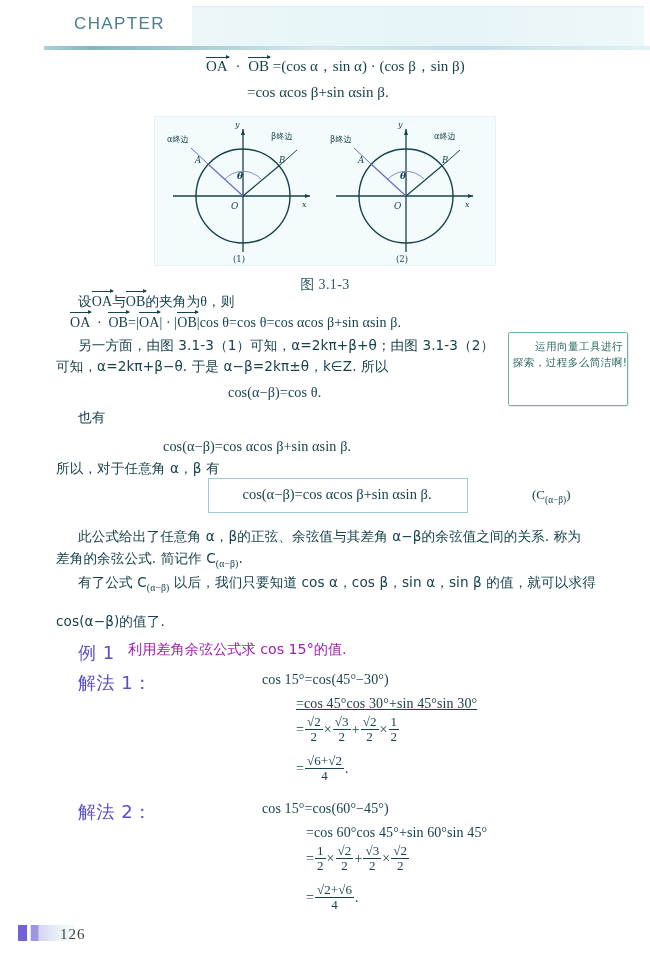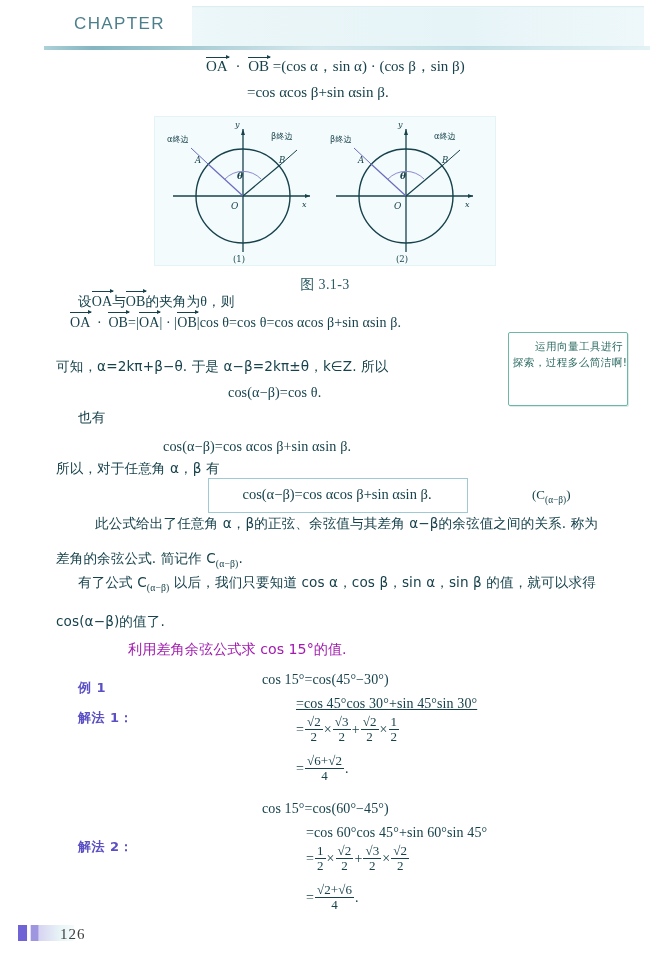--- a/index.html
+++ b/index.html
@@ -106,21 +106,21 @@
     position:absolute;left:208px;top:478px;width:258px;height:33px;
     display:flex;align-items:center;justify-content:center;
     font-size:14.5px;color:#17424c;
   }
   .eqlabel{position:absolute;left:532px;top:487px;font-size:13px;color:#17424c;}
 
   
   .exlabel{
     position:absolute;
     font-family:"DejaVu Sans","Liberation Sans",sans-serif;
-    font-weight:bold;font-size:13px;color:#5a4fc4;letter-spacing:.5px;margin-top:38px;
+    font-weight:normal;font-size:18px;color:#5a4fc4;letter-spacing:.5px;
   }
   .extitle{position:absolute;left:128px;top:640px;font-size:14.2px;color:#a21caf;}
 
   
   .footbar{
     position:absolute;left:18px;top:925px;width:56px;height:16px;
     background:linear-gradient(to right,#6f63d6 0%,#6f63d6 16%,#ffffff 17%,#ffffff 22%,#9f96e0 23%,#9f96e0 36%,#d7d3f2 37%,#e8f4f6 75%,#f6fbfc 100%);
   }
   .pagenum{
     position:absolute;left:60px;top:926px;
@@ -208,38 +208,39 @@
   <div class="p cn" style="left:78px;top:292px;">
     设<span class="vec it m">OA</span>与<span class="vec it m">OB</span>的夹角为<span class="it m">θ</span>，则
   </div>
 
   <div class="p m" style="left:70px;top:313px;font-size:14px;">
     <span class="vec it">OA</span>
     <span style="padding:0 3px">·</span>
     <span class="vec it">OB</span>=|<span class="vec it">OA</span>| · |<span class="vec it">OB</span>|cos <span class="it">θ</span>=cos <span class="it">θ</span>=cos <span class="it">α</span>cos <span class="it">β</span>+sin <span class="it">α</span>sin <span class="it">β</span>.
   </div>
 
+  <div class="p cn" style="left:78px;top:336px;">另一方面，由图 3.1-3（1）可知，α=2kπ+β+θ；由图 3.1-3（2）</div>
   <div class="p cn" style="left:56px;top:357px;">可知，α=2kπ+β−θ. 于是 α−β=2kπ±θ，k∈Z. 所以</div>
 
   <div class="p m" style="left:228px;top:382px;font-size:14.2px;">cos(α−β)=cos θ.</div>
 
   <div class="p cn" style="left:78px;top:408px;">也有</div>
 
   <div class="p m" style="left:163px;top:436px;font-size:14.2px;">cos(α−β)=cos αcos β+sin αsin β.</div>
 
   <div class="p cn" style="left:56px;top:459px;">所以，对于任意角 α，β 有</div>
 
   <div class="note"></div>
   <div class="note-txt">运用向量工具进行探索，过程多么简洁啊!</div>
 
   <div class="boxform"></div>
   <div class="boxform-txt m">cos(α−β)=cos αcos β+sin αsin β.</div>
   <div class="eqlabel m">(<span class="it">C</span><span class="sub">(α−β)</span>)</div>
 
-  <div class="p cn" style="left:78px;top:514px;margin-left:17px;">此公式给出了任意角 α，β的正弦、余弦值与其差角 α−β的余弦值之间的关系. 称为</div>
+  <div class="p cn" style="left:78px;top:527px;">此公式给出了任意角 α，β的正弦、余弦值与其差角 α−β的余弦值之间的关系. 称为</div>
   <div class="p cn" style="left:56px;top:549px;">
     <span>差角的余弦公式. 简记作 C</span><span class="sub m">(α−β)</span><span>.</span>
   </div>
   <div class="p cn" style="left:78px;top:573px;">
     <span>有了公式 C</span><span class="sub m">(α−β)</span><span> 以后，我们只要知道 cos α，cos β，sin α，sin β 的值，就可以求得</span>
   </div>
   <div class="p cn" style="left:56px;top:595px;margin-top:17px;">cos(α−β)的值了.</div>
 
   <div class="exlabel" style="left:78px;top:641px;">例 1</div>
   <div class="extitle cn">利用差角余弦公式求 cos 15°的值.</div>

